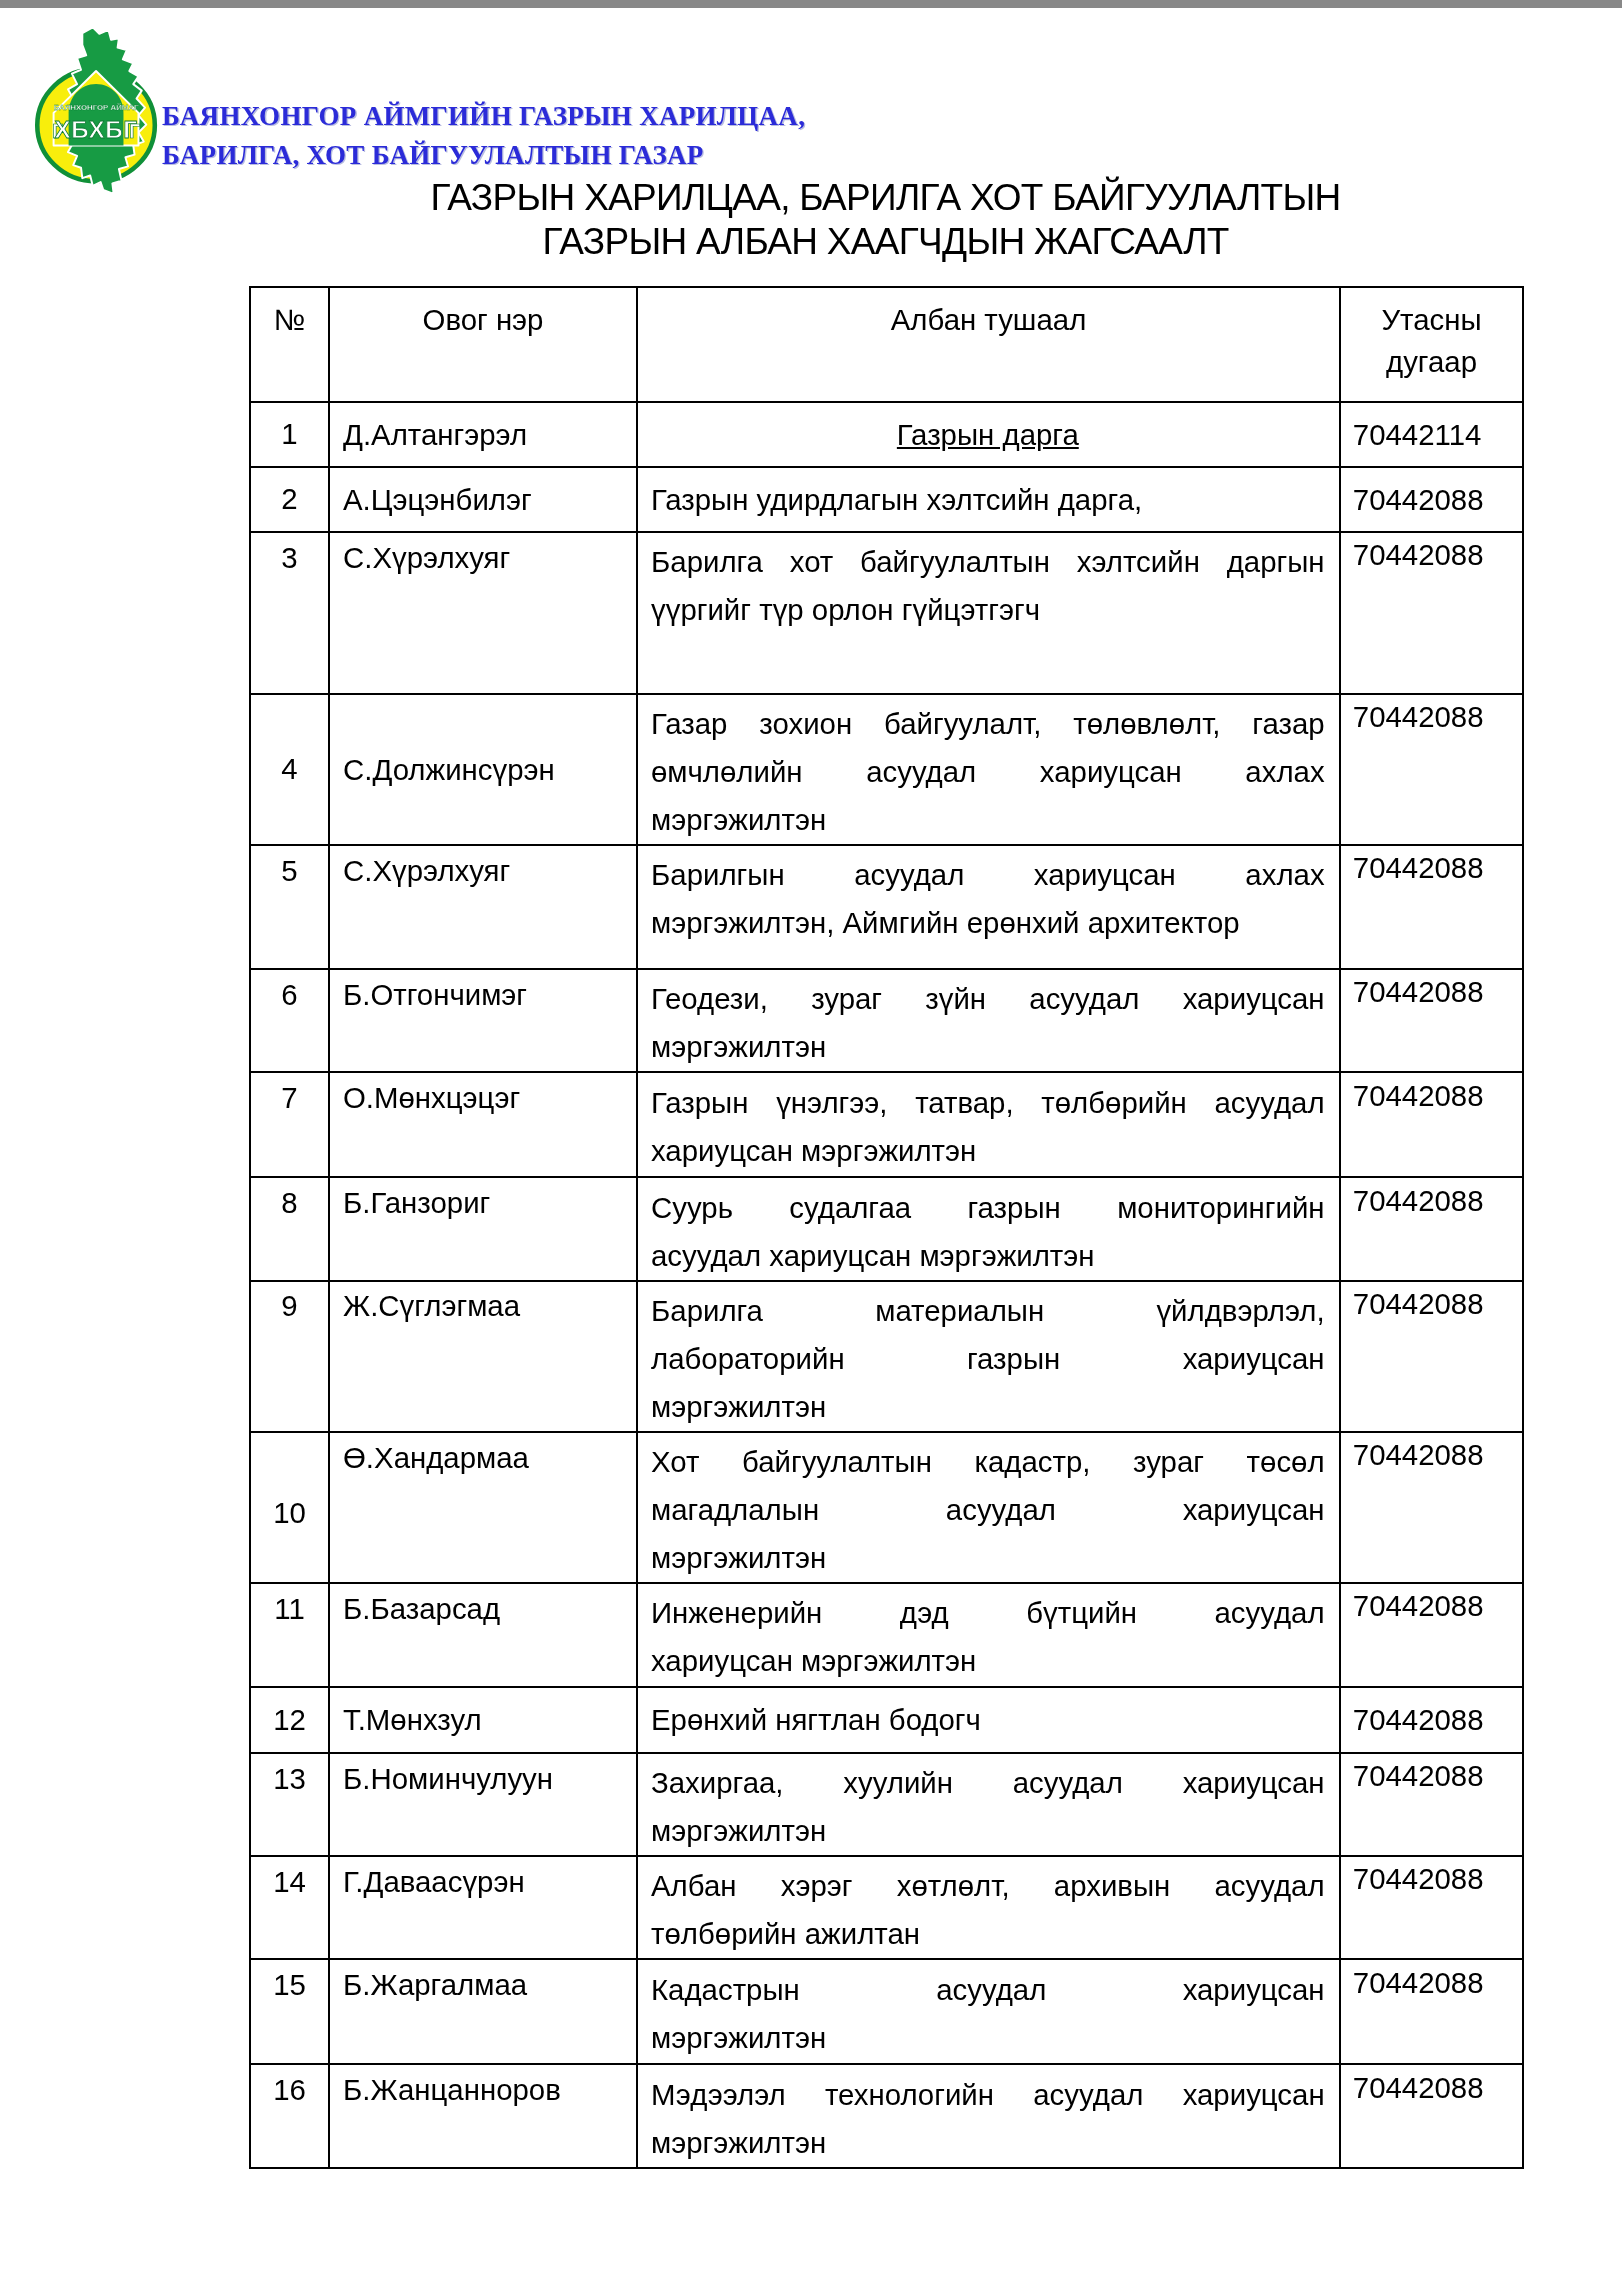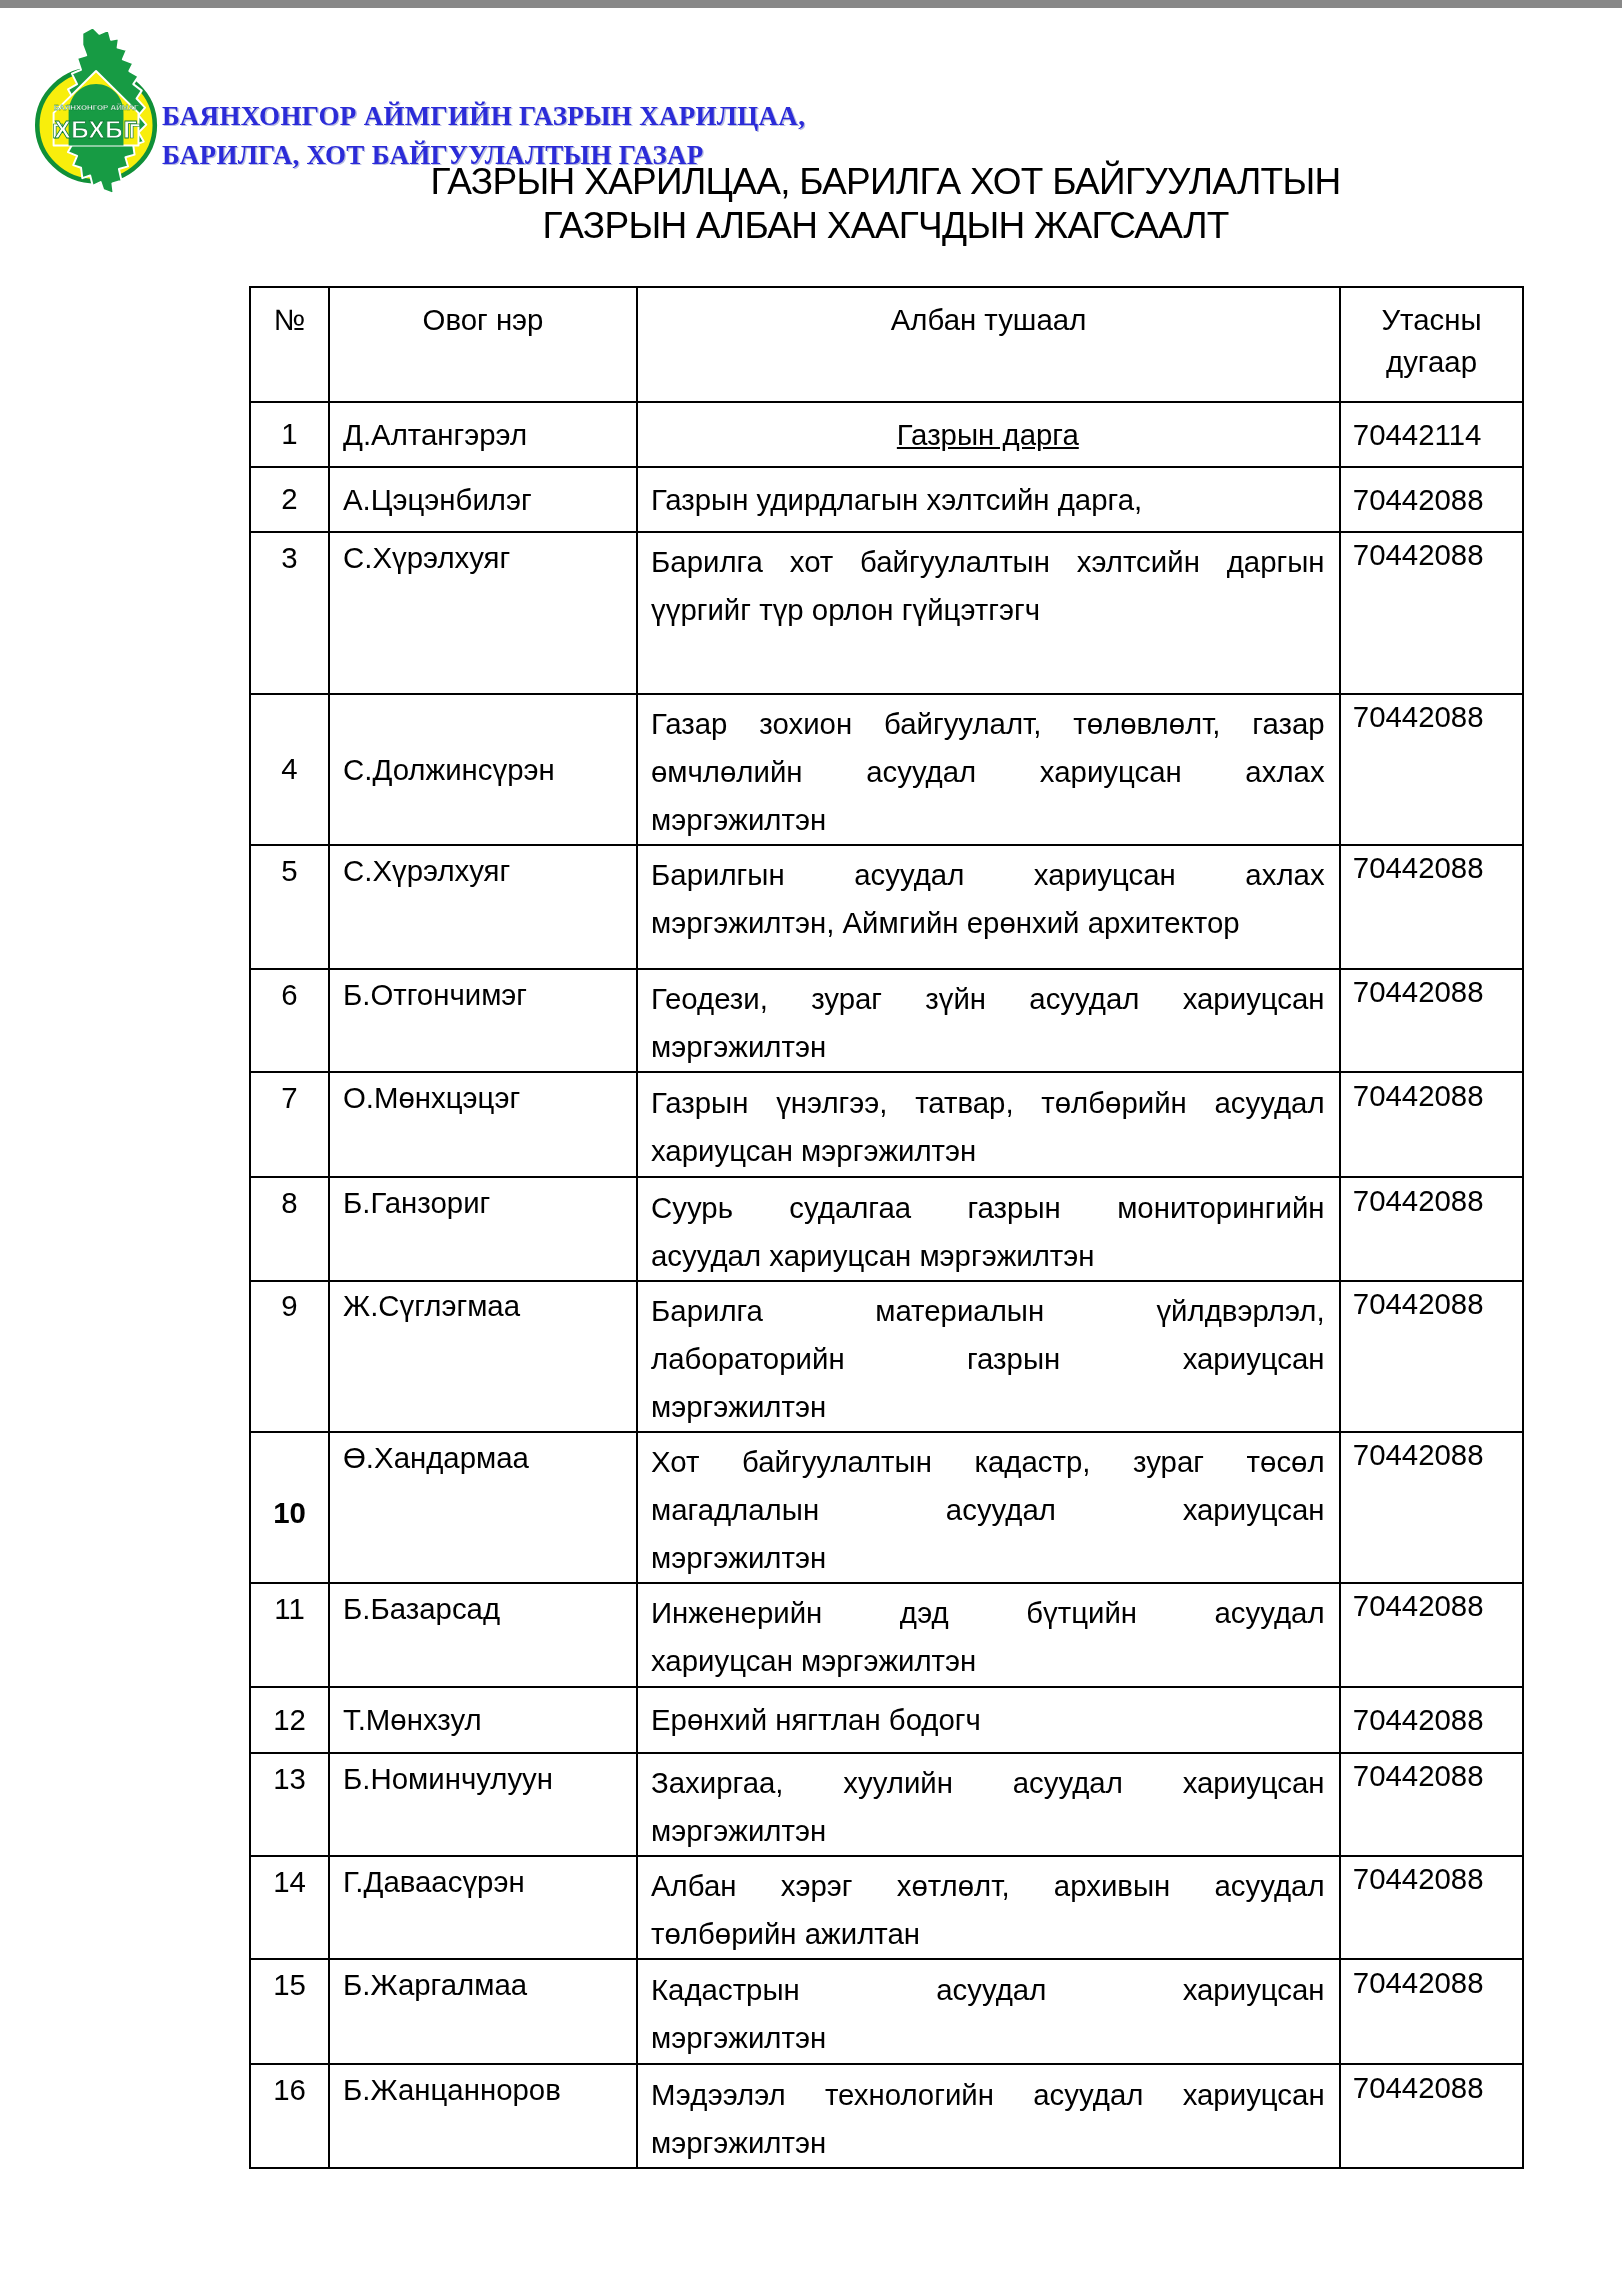--- a/index.html
+++ b/index.html
@@ -16,21 +16,21 @@
   .orgname {
     position:absolute; left:162px; top:89px;
     font-family:"Liberation Serif","DejaVu Serif",serif; font-weight:bold;
     font-size:27px; line-height:39px; color:#2b2bd8;
     text-shadow:1.3px 1.3px 0 #b9bedf; letter-spacing:0.3px; white-space:nowrap;
   }
   .orgname span { display:block; }
 
   
   .title {
-    position:absolute; left:249px; top:152px; width:1273px;
+    position:absolute; left:249px; top:168px; width:1273px;
     text-align:center; font-size:37px; line-height:44px; letter-spacing:-0.7px;
   }
   .title span { display:block; }
 
   
   table.staff {
     position:absolute; left:249px; top:278px; width:1273px;
     border-collapse:collapse; table-layout:fixed;
   }
   table.staff td, table.staff th { border:2px solid #000; overflow:hidden; }
@@ -46,21 +46,21 @@
   td.name  { padding:7.9px 6.5px 0 13px; }
   td.pos   { padding:5.2px 14.4px 0 13px; }
   td.phone { padding:5.2px 3.9px 0 11.8px; }
 
   .pline { display:block; text-align:justify; text-align-last:justify; line-height:48px; }
   .pline:last-child { text-align-last:left; }
   td.pos-center .pline { text-align:left; text-align-last:center;text-decoration:underline; }
 
   tr.vm td { vertical-align:middle; padding-top:0; }
   tr.nm-mid td.no, tr.nm-mid td.name { vertical-align:middle; padding-top:0; }
-  tr.no-mid td.no { vertical-align:middle; padding-top:12px;font-weight:bold; }
+  tr.no-mid td.no { vertical-align:middle; padding-top:12px; }
 </style>
 </head>
 <body>
 
 <div class="page">
 
   <svg class="logo" viewBox="0 0 196 270" aria-hidden="true">
     <ellipse cx="95" cy="153" rx="90" ry="86" fill="#f8ee0c" stroke="#109038" stroke-width="7"></ellipse>
     <path fill="#179b44" stroke="#ffffff" stroke-width="3" stroke-linejoin="round" d="M74,12 L90,3 L100,13 L114,7 L118,22 L130,20 L128,34 L142,38 L136,52 L152,58 L146,70 L160,78
              L152,90 L165,100 L157,112 L170,126 L160,138 L172,152 L160,164 L168,178 L152,184 L154,198

